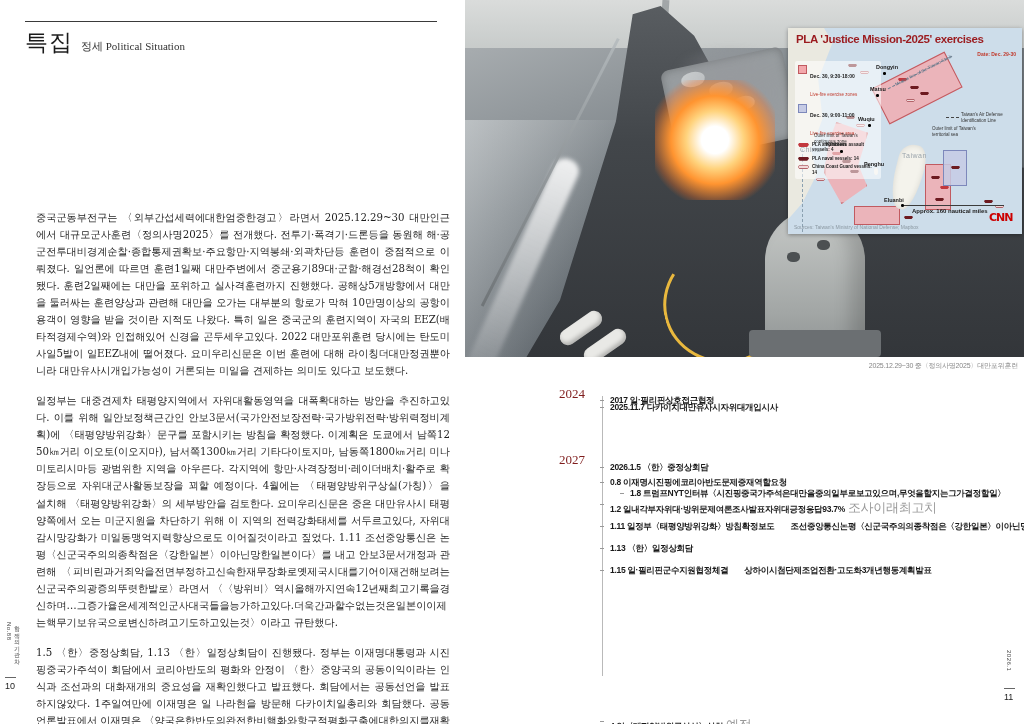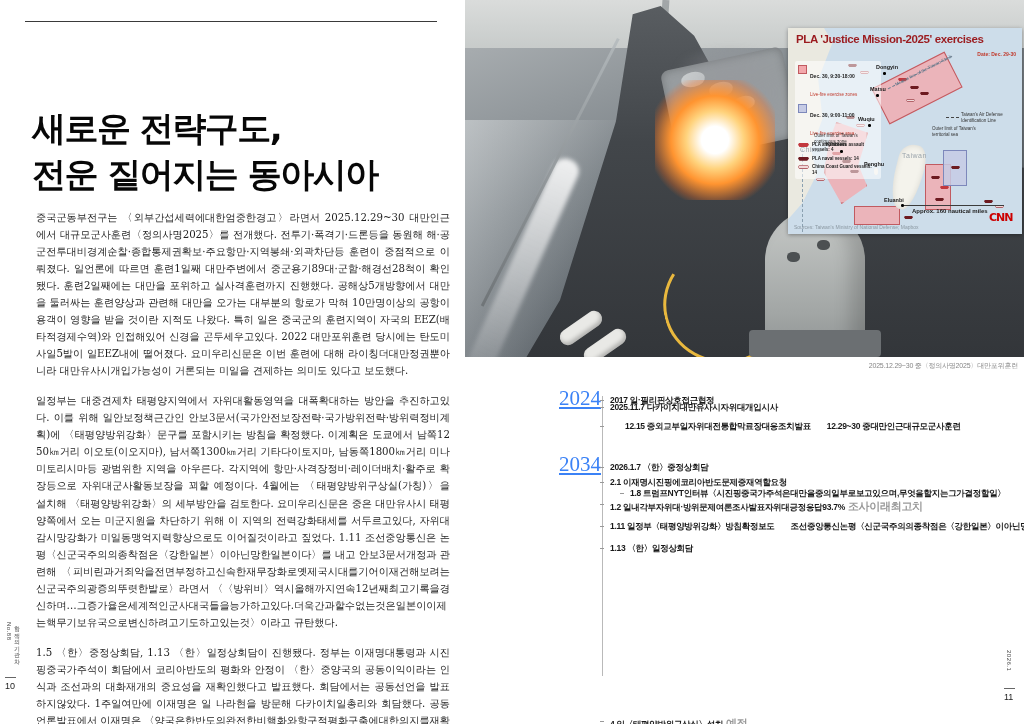--- a/index.html
+++ b/index.html
@@ -94,39 +94,38 @@
   .m-ann{position:absolute;font-size:4.5px;color:#333;line-height:1.25;white-space:nowrap;}
   .m-median-lbl{position:absolute;left:104px;top:40px;font-size:4.5px;color:#5f7588;transform:rotate(-27deg);white-space:nowrap;}
   .mdot{position:absolute;width:2.5px;height:2.5px;background:#000;border-radius:50%;}
   .distline{position:absolute;left:116px;top:177px;width:100px;height:1px;background:#3c3c3c;}
   .m-dist{position:absolute;left:124px;top:180px;font-size:6px;font-weight:700;color:#222;white-space:nowrap;}
   .m-src{position:absolute;left:6px;top:196px;font-size:5px;color:#8b98a2;white-space:nowrap;}
   .cnn{position:absolute;left:201px;top:183px;font-size:11px;font-weight:800;color:#cc0000;letter-spacing:-1px;font-family:"DejaVu Sans",sans-serif;}
   
   .timeline{position:absolute;left:555px;top:386px;width:466px;height:305px;}
   .tl-line{position:absolute;left:47px;top:10px;width:1px;height:280px;background:#b9b9b9;}
-  .tl-year{position:absolute;left:4px;font-family:"Liberation Serif",serif;font-size:21px;color:#3b82f6;text-decoration:underline;}
+  .tl-year{position:absolute;left:4px;font-family:"Liberation Serif",serif;font-size:13px;color:#7f1d1d;}
   .y0{top:0;} .y1{top:66px;}
   .tl-e{position:absolute;left:55px;white-space:nowrap;font-size:8.5px;font-weight:700;color:#191919;letter-spacing:-.3px;}
   .tl-e::before{content:"";position:absolute;left:-10px;top:5px;width:4px;height:1px;background:#999;}
   .e0{top:9px;} .e1{top:16px;} .e2{top:35px;left:70px;} .e2::before{left:-25px;}
   .f0{top:76px;} .f1{top:91px;} .f2{top:102px;margin-left:20px;} .f3{top:113px;}
   .f4{top:135px;} .f5{top:157px;} .f6{top:179px;} .f7{top:286px;margin-top:44px;}
   .seg2{margin-left:16px;} .seg2:empty{display:none;}
-  .sfx{color:#9a9a9a;font-weight:700;font-size:11px;margin-left:3px;} .sfx:empty{display:none;}
+  .sfx{color:#9a9a9a;font-weight:400;font-size:13px;margin-left:3px;} .sfx:empty{display:none;}
 </style>
 </head>
 <body>
 
 <div class="sheet">
 
   <div class="toprule"></div>
-  <div class="headline">
-    <div>새로운 전략구도,</div>
-    <div>전운 짙어지는 동아시아</div>
+  <div class="section-head">
+    <span class="section-label">특집</span><span class="section-sub">정세 Political Situation</span>
   </div>
   <div class="bodytext">
     <p>중국군동부전구는 〈외부간섭세력에대한엄중한경고〉라면서 2025.12.29~30 대만인근에서 대규모군사훈련〈정의사명2025〉를 전개했다. 전투기·폭격기·드론등을 동원해 해·공군전투대비경계순찰·종합통제권확보·주요항만·지역봉쇄·외곽차단등 훈련이 중점적으로 이뤄졌다. 일언론에 따르면 훈련1일째 대만주변에서 중군용기89대·군함·해경선28척이 확인됐다. 훈련2일째에는 대만을 포위하고 실사격훈련까지 진행했다. 공해상5개방향에서 대만을 둘러싸는 훈련양상과 관련해 대만을 오가는 대부분의 항로가 막혀 10만명이상의 공항이용객이 영향을 받을 것이란 지적도 나왔다. 특히 일은 중국군의 훈련지역이 자국의 EEZ(배타적경제수역)와 인접해있어 신경을 곤두세우고있다. 2022 대만포위훈련 당시에는 탄도미사일5발이 일EEZ내에 떨어졌다. 요미우리신문은 이번 훈련에 대해 라이칭더대만정권뿐아니라 대만유사시개입가능성이 거론되는 미일을 견제하는 의미도 있다고 보도했다.</p>
     <p>일정부는 대중견제차 태평양지역에서 자위대활동영역을 대폭확대하는 방안을 추진하고있다. 이를 위해 일안보정책근간인 안보3문서(국가안전보장전략·국가방위전략·방위력정비계획)에 〈태평양방위강화〉문구를 포함시키는 방침을 확정했다. 이계획은 도쿄에서 남쪽1250㎞거리 이오토(이오지마), 남서쪽1300㎞거리 기타다이토지마, 남동쪽1800㎞거리 미나미토리시마등 광범위한 지역을 아우른다. 각지역에 항만·사격장정비·레이더배치·활주로 확장등으로 자위대군사활동보장을 꾀할 예정이다. 4월에는 〈태평양방위구상실(가칭)〉을 설치해 〈태평양방위강화〉의 세부방안을 검토한다. 요미우리신문은 중은 대만유사시 태평양쪽에서 오는 미군지원을 차단하기 위해 이 지역의 전력강화태세를 서두르고있다, 자위대감시망강화가 미일동맹억지력향상으로도 이어질것이라고 짚었다. 1.11 조선중앙통신은 논평〈신군국주의의종착점은〈강한일본〉이아닌망한일본이다〉를 내고 안보3문서개정과 관련해 〈피비린과거죄악을전면부정하고신속한재무장화로옛제국시대를기어이재건해보려는신군국주의광증의뚜렷한발로〉라면서 〈〈방위비〉역시올해까지연속12년째최고기록을경신하며…그증가율은세계적인군사대국들을능가하고있다.더욱간과할수없는것은일본이이제는핵무기보유국으로변신하려고기도하고있는것〉이라고 규탄했다.</p>
     <p>1.5 〈한〉중정상회담, 1.13 〈한〉일정상회담이 진행됐다. 정부는 이재명대통령과 시진핑중국가주석이 회담에서 코리아반도의 평화와 안정이 〈한〉중양국의 공동이익이라는 인식과 조선과의 대화재개의 중요성을 재확인했다고 발표했다. 회담에서는 공동선언을 발표하지않았다. 1주일여만에 이재명은 일 나라현을 방문해 다카이치일총리와 회담했다. 공동언론발표에서 이재명은 〈양국은한반도의완전한비핵화와항구적평화구축에대한의지를재확인하고대북정책에있어긴밀한공조를이어나가기로했다〉, 다카이치는 〈핵·미사일문제를포함한대응에대해서는북조선의완전한비핵화를위해한일,한미일의긴밀한연계로대응해나갈것을재확인했다〉고 했다. 다카이치는 또 〈한일,한미일간의안보협력을포함한전략적연계의중요성에대해서도인식을함께할수있었다〉는등 〈한미일협력·공조〉를 4차례 언급했다. 반면 이재명은 〈한〉미일협력을 1번 언급하고 〈한〉중일협력을 강조했다는점을 짚었다. 중국·대만양안문제에 대해서는 직접 거론하지않았다.</p>
 
   </div>
   <div class="spine spine-l">항쟁의기관차No.88</div>
   <div class="spine-rule sr-l"></div>
   <div class="pageno pn-l">10</div>
@@ -240,29 +239,29 @@
     </div>
   </div>
 
   <div class="caption">2025.12.29~30 중〈정의사명2025〉대만포위훈련</div>
 
   <div class="timeline">
     <div class="tl-line"></div>
     <div class="tl-year y0">2024</div>
     <div class="tl-e e0"><span>2017 일·필리핀상호접근협정</span></div>
     <div class="tl-e e1"><span>2025.11.7 다카이치대만유사시자위대개입시사</span></div>
-    <div class="tl-e e2"><span>12.15 중외교부일자위대전통합막료장대응조치발표</span><span class="seg2">12.29~30 중대만인근대규모군사훈련</span></div>
-
-    <div class="tl-year y1">2034</div>
-    <div class="tl-e f0"><span>2026.1.7 〈한〉중정상회담</span></div>
-    <div class="tl-e f1"><span>2.1 이재명시진핑에코리아반도문제중재역할요청</span></div>
+
+    <div class="tl-year y1">2027</div>
+    <div class="tl-e f0"><span>2026.1.5 〈한〉중정상회담</span></div>
+    <div class="tl-e f1"><span>0.8 이재명시진핑에코리아반도문제중재역할요청</span></div>
     <div class="tl-e f2"><span>1.8 트럼프NYT인터뷰〈시진핑중국가주석은대만을중의일부로보고있으며,무엇을할지는그가결정할일〉</span></div>
     <div class="tl-e f3"><span>1.2 일내각부자위대·방위문제여론조사발표자위대긍정응답93.7%</span><span class="sfx">조사이래최고치</span></div>
     <div class="tl-e f4"><span>1.11 일정부〈태평양방위강화〉방침확정보도</span><span class="seg2">조선중앙통신논평〈신군국주의의종착점은〈강한일본〉이아닌망한일본이다〉</span></div>
     <div class="tl-e f5"><span>1.13 〈한〉일정상회담</span></div>
+    <div class="tl-e f6"><span>1.15 일·필리핀군수지원협정체결</span><span class="seg2">상하이시첨단제조업전환·고도화3개년행동계획발표</span></div>
     <div class="tl-e f7"><span>4 일〈태평양방위구상실〉설치</span><span class="sfx">예정</span></div>
   </div>
 
   <div class="spine spine-r">2026.1</div>
   <div class="spine-rule sr-r"></div>
   <div class="pageno pn-r">11</div>
 
 </div>
 
 </body></html>

